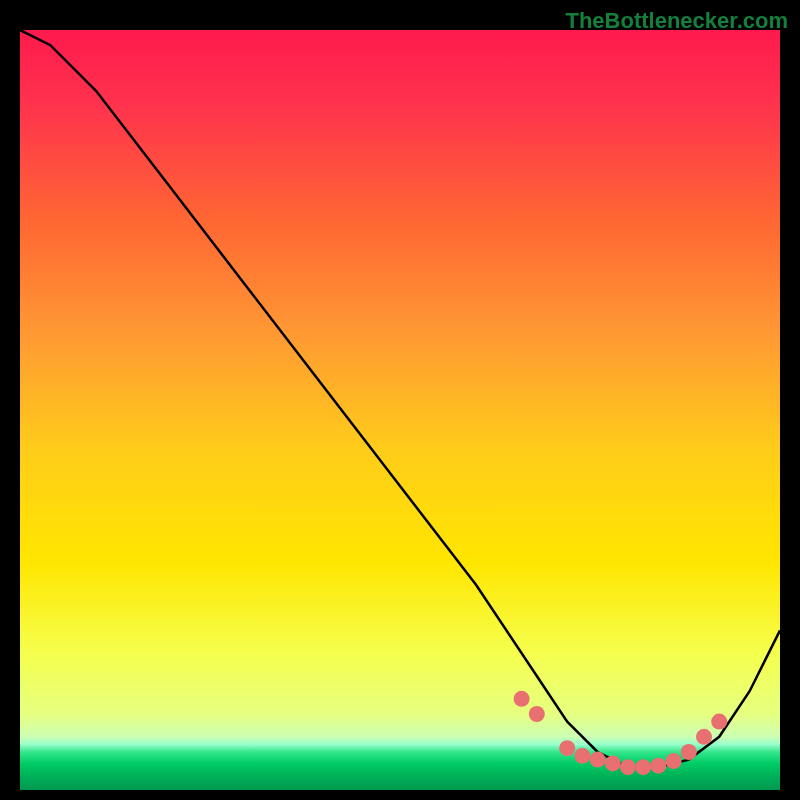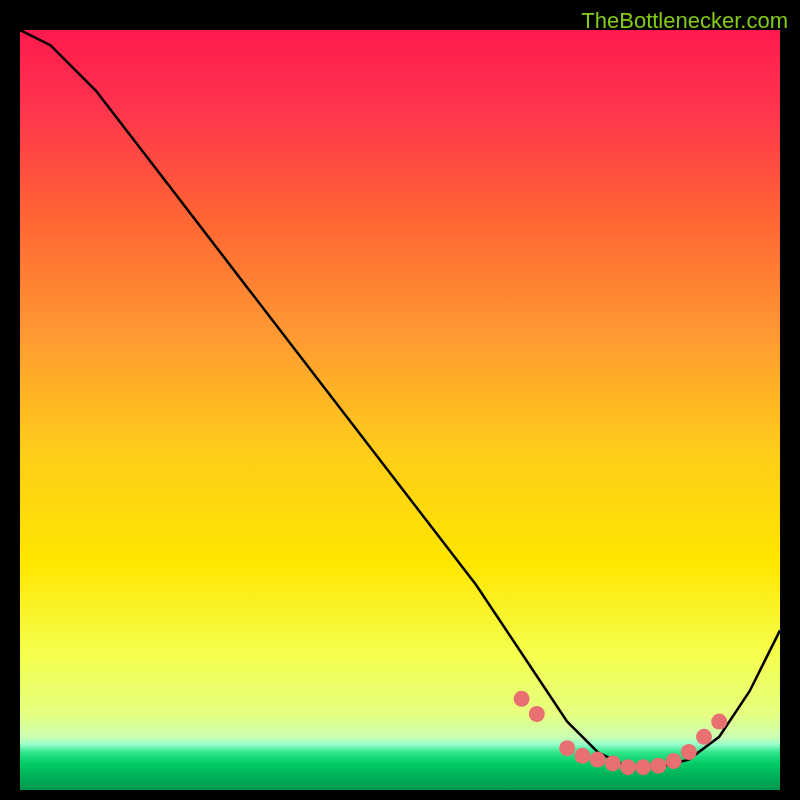--- a/index.html
+++ b/index.html
@@ -13,23 +13,23 @@
   }
   .container {
     width: 800px;
     height: 800px;
     position: relative;
   }
   .watermark {
     position: absolute;
     top: 8px;
     right: 12px;
-    color: #84cc16;
+    color: #15803d;
     font-size: 22px;
-    font-weight: normal;
+    font-weight: bold;
     z-index: 10;
   }
   .plot-area {
     position: absolute;
     left: 20px;
     top: 30px;
     width: 760px;
     height: 760px;
   }
   svg {

